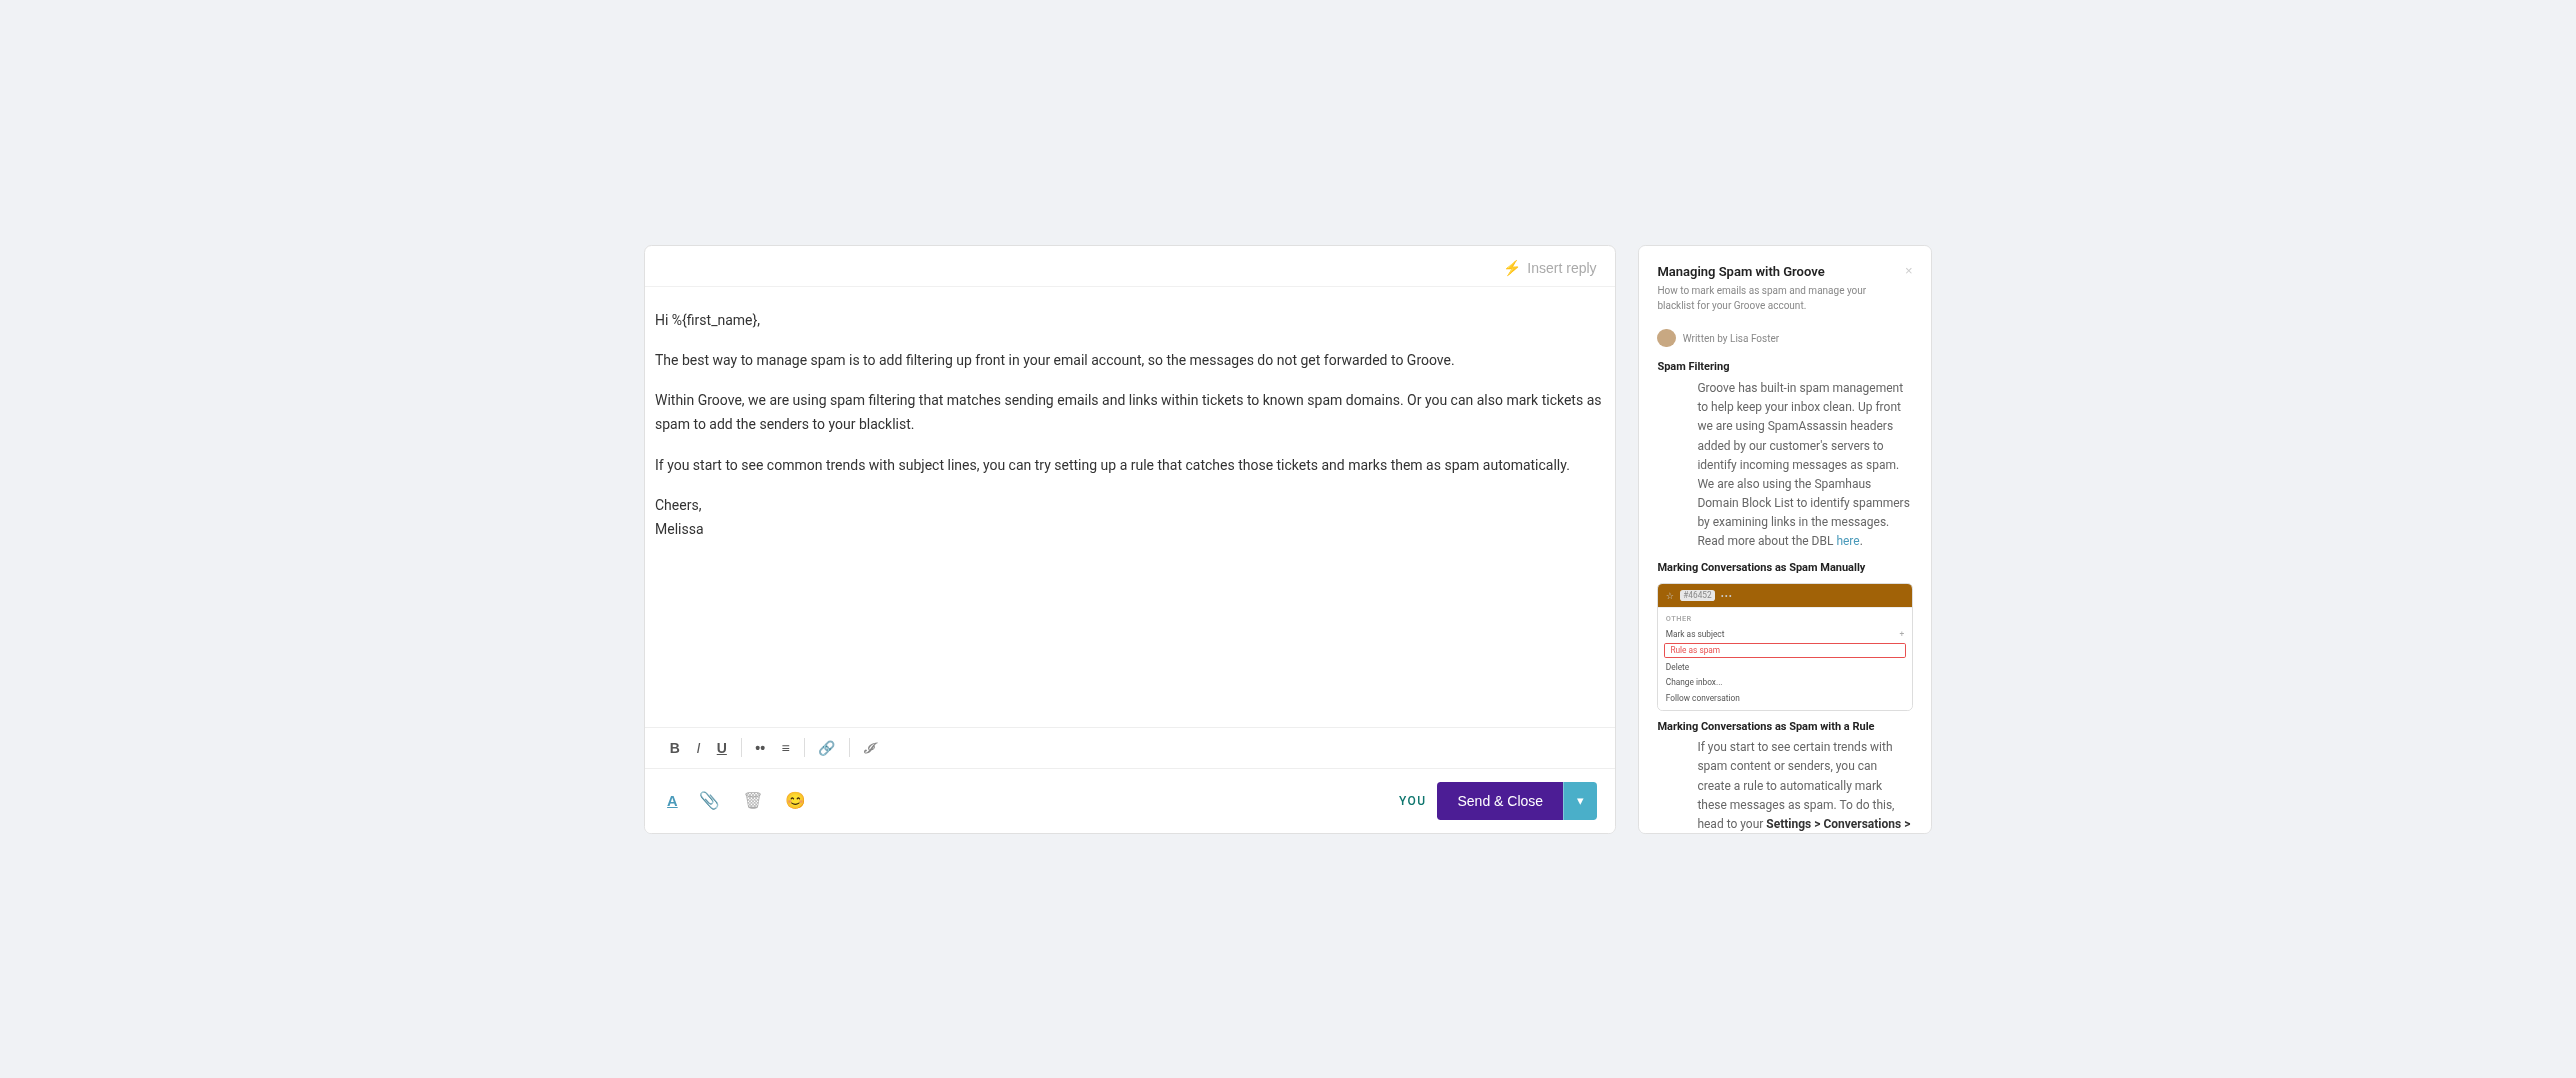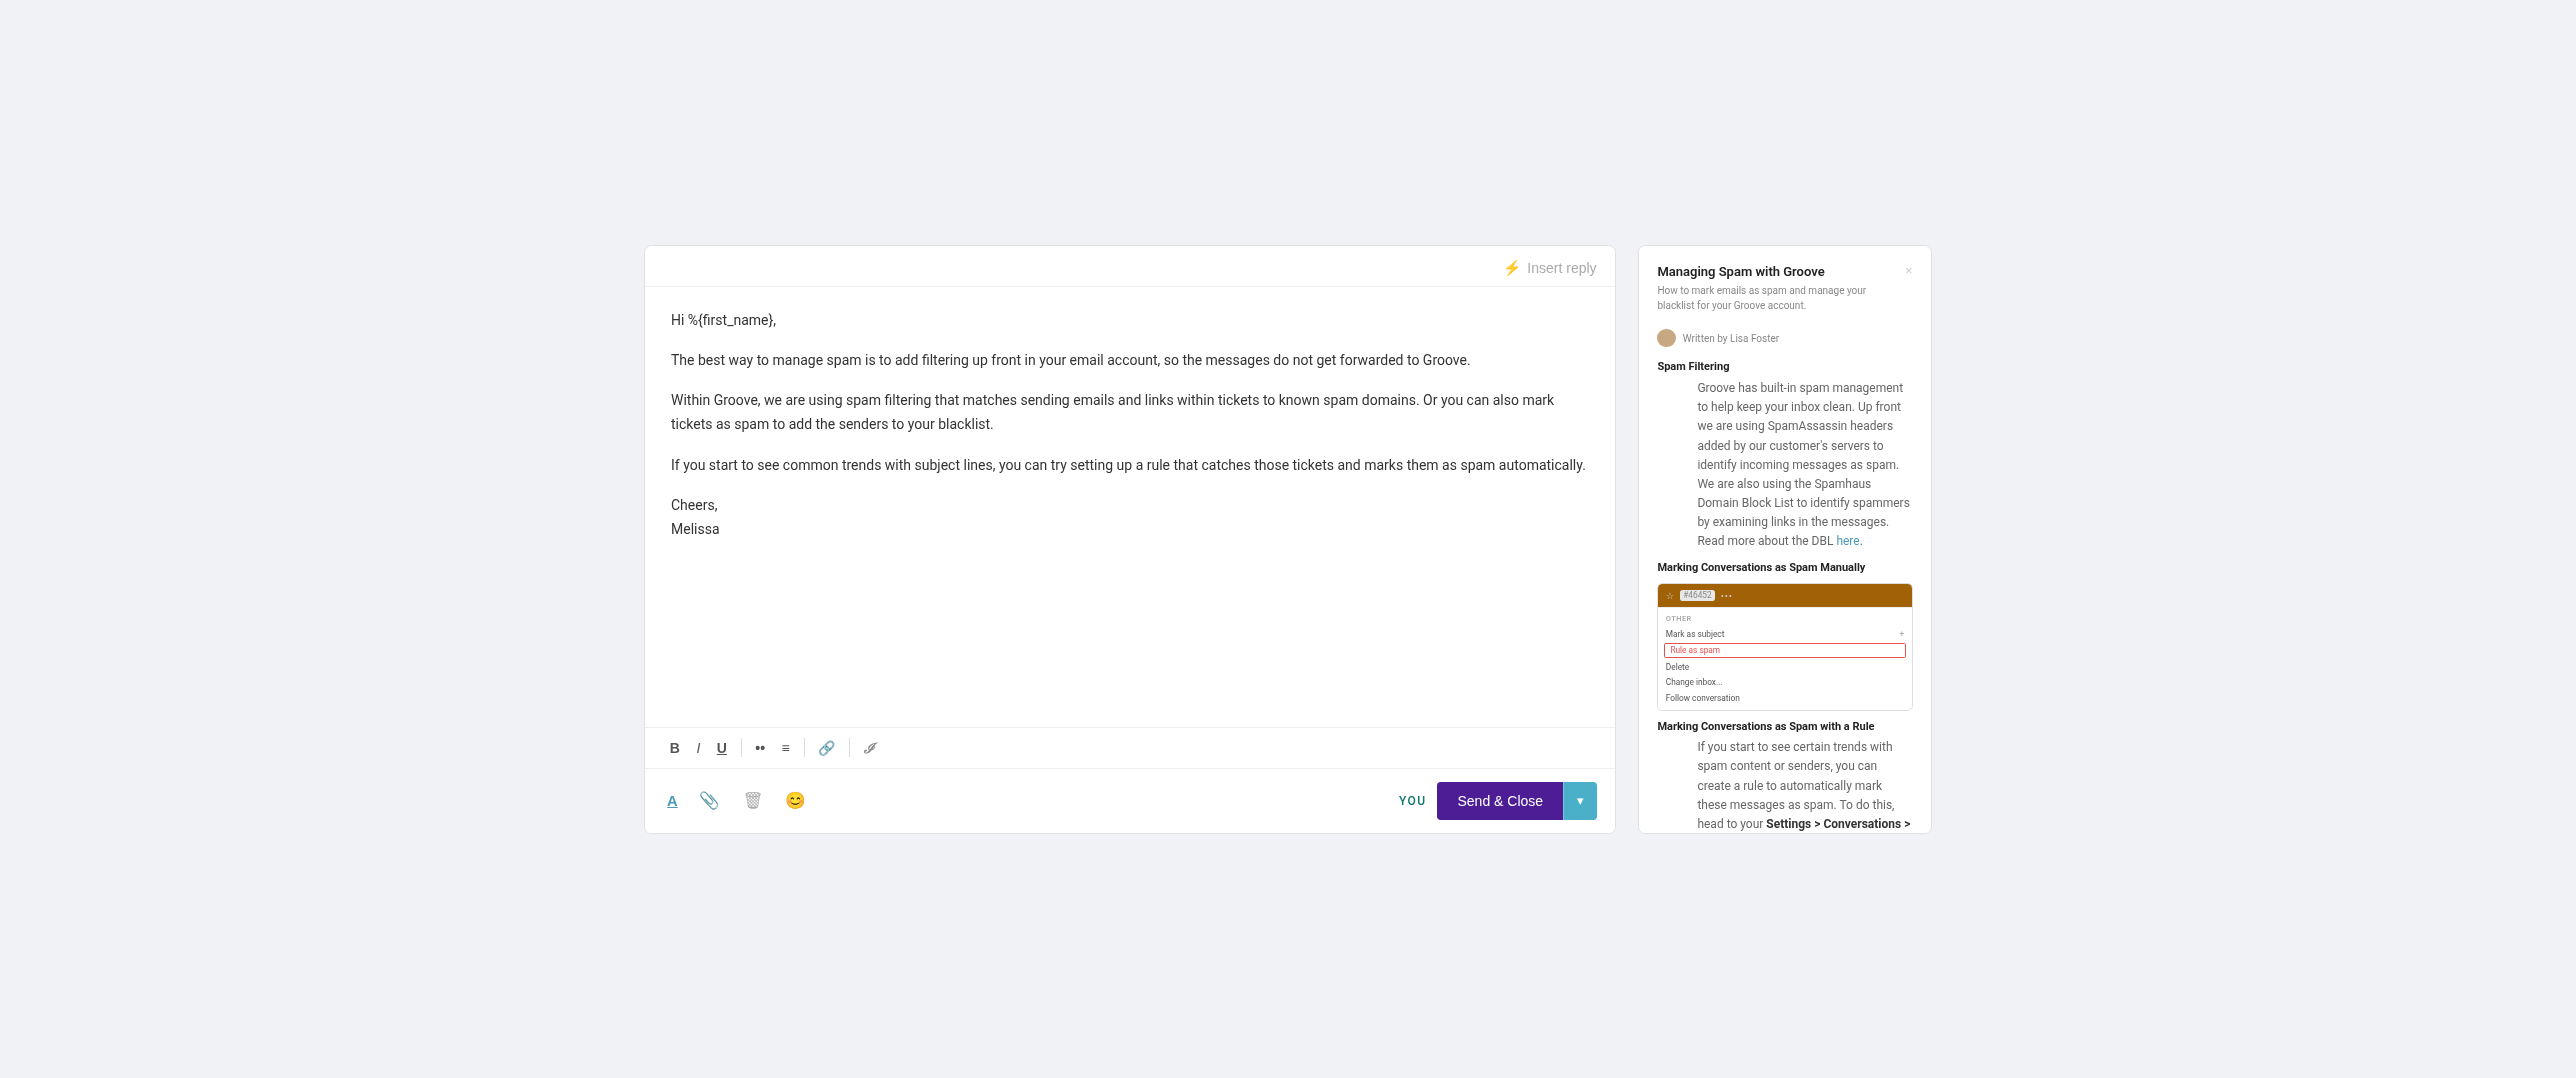--- a/index.html
+++ b/index.html
@@ -47,21 +47,21 @@
       background: none;
       border: none;
       font-weight: 400;
     }
     .insert-reply-btn .bolt-icon {
       color: #888;
       font-size: 14.7px;
     }
     .compose-body {
       flex: 1;
-      padding: 22px 26px;
+      padding: 22px 10px;
       font-size: 14px;
       line-height: 1.7;
       color: #333;
       outline: none;
     }
     .compose-body p {
       margin-bottom: 16.6px;
     }
     .formatting-bar {
       display: flex;

